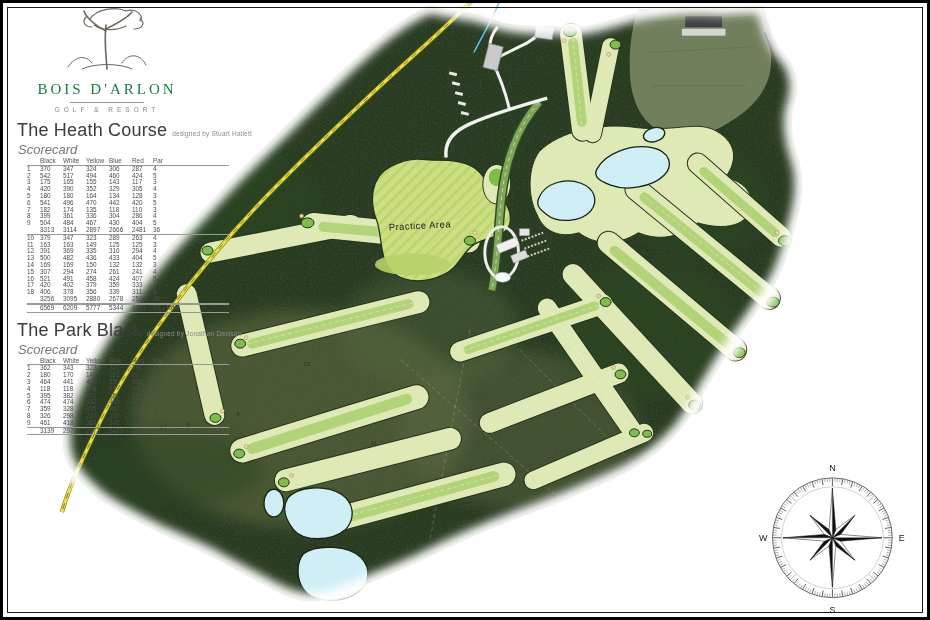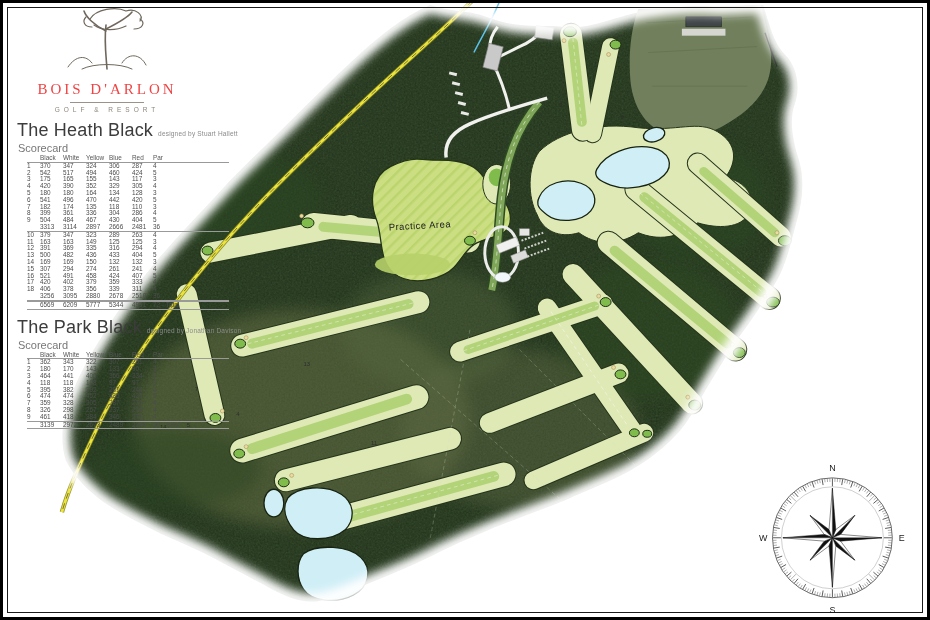--- a/index.html
+++ b/index.html
@@ -2,26 +2,26 @@
 <html><head>
 <meta charset="utf-8">
 <style>
   html,body{margin:0;padding:0;background:#888;}
   .page{position:relative;width:930px;height:620px;background:#fff;overflow:hidden;
         font-family:"Liberation Sans","DejaVu Sans",sans-serif;border:3px solid #000;box-sizing:border-box;}
   .inner-frame{position:absolute;inset:4px;border:1px solid #1a1a1a;pointer-events:none;z-index:40;}
   svg.map{position:absolute;left:0;top:0;width:100%;height:100%;z-index:1;}
   .info{position:absolute;left:14px;top:2px;width:212px;z-index:20;}
   .logo{width:180px;text-align:center;color:#5d564c;}
-  .brand-name{font-family:"Liberation Serif","DejaVu Serif",serif;font-size:15px;letter-spacing:3px;color:#ef4444;margin-top:2px;white-space:nowrap;}
+  .brand-name{font-family:"Liberation Serif","DejaVu Serif",serif;font-size:15px;letter-spacing:3px;color:#15803d;margin-top:2px;white-space:nowrap;}
   .brand-rule{width:74px;border:none;border-top:1px solid #9a938a;margin:4px auto 3px auto;}
   .brand-tag{font-size:6.5px;letter-spacing:4px;color:#8d857b;}
   .course-title{font-size:18px;font-weight:400;color:#3c3c3c;margin:7px 0 0 0;letter-spacing:.2px;white-space:nowrap;}
   .designer{font-size:6.5px;color:#8a8a8a;margin-left:5px;letter-spacing:.2px;}
-  .sc-label{font-size:11px;color:#777;margin:1px 0 1px 1px;}
+  .sc-label{font-size:13px;color:#777;margin:1px 0 1px 1px;font-style:italic;}
   .sc-table{margin-left:10px;color:#4c4c4c;}
   .sc-row,.sc-head{display:flex;font-size:6.4px;line-height:6.8px;white-space:nowrap;}
   .sc-head{border-bottom:.5px solid #999;color:#555;}
   .sc-cell{display:inline-block;}
   .c0{width:13px;text-align:left;}
   .c1,.c2,.c3,.c4{width:23px;text-align:left;}
   .c5{width:21px;text-align:left;}
   .c6{width:40px;text-align:left;}
   .sc-row.sub{border-bottom:.5px solid #9a9a9a;}
   .sc-row.grand{border-top:.5px solid #9a9a9a;border-bottom:.5px solid #9a9a9a;}
@@ -435,21 +435,21 @@
         <path d="M50,64 C62,58 88,58 100,64" stroke-width="1"></path>
         <path d="M36,62 C44,50 54,50 60,58 M90,58 C96,48 108,48 114,60" stroke-width="1"></path>
       </g>
     </svg>
     <div class="brand-name">BOIS D'ARLON</div>
     <hr class="brand-rule">
     <div class="brand-tag">GOLF &amp; RESORT</div>
   </div>
 
   <div>
-    <h2 class="course-title"><span>The Heath Black</span><span class="designer">designed by Stuart Hallett</span></h2>
+    <h2 class="course-title"><span>The Heath Course</span><span class="designer">designed by Stuart Hallett</span></h2>
     <div class="sc-label">Scorecard</div>
     <div class="sc-table">
       <div class="sc-head">
         <span class="sc-cell c0"></span>
         <span class="sc-cell c1">Black</span>
         <span class="sc-cell c2">White</span>
         <span class="sc-cell c3">Yellow</span>
         <span class="sc-cell c4">Blue</span>
         <span class="sc-cell c5">Red</span>
         <span class="sc-cell c6">Par</span>

